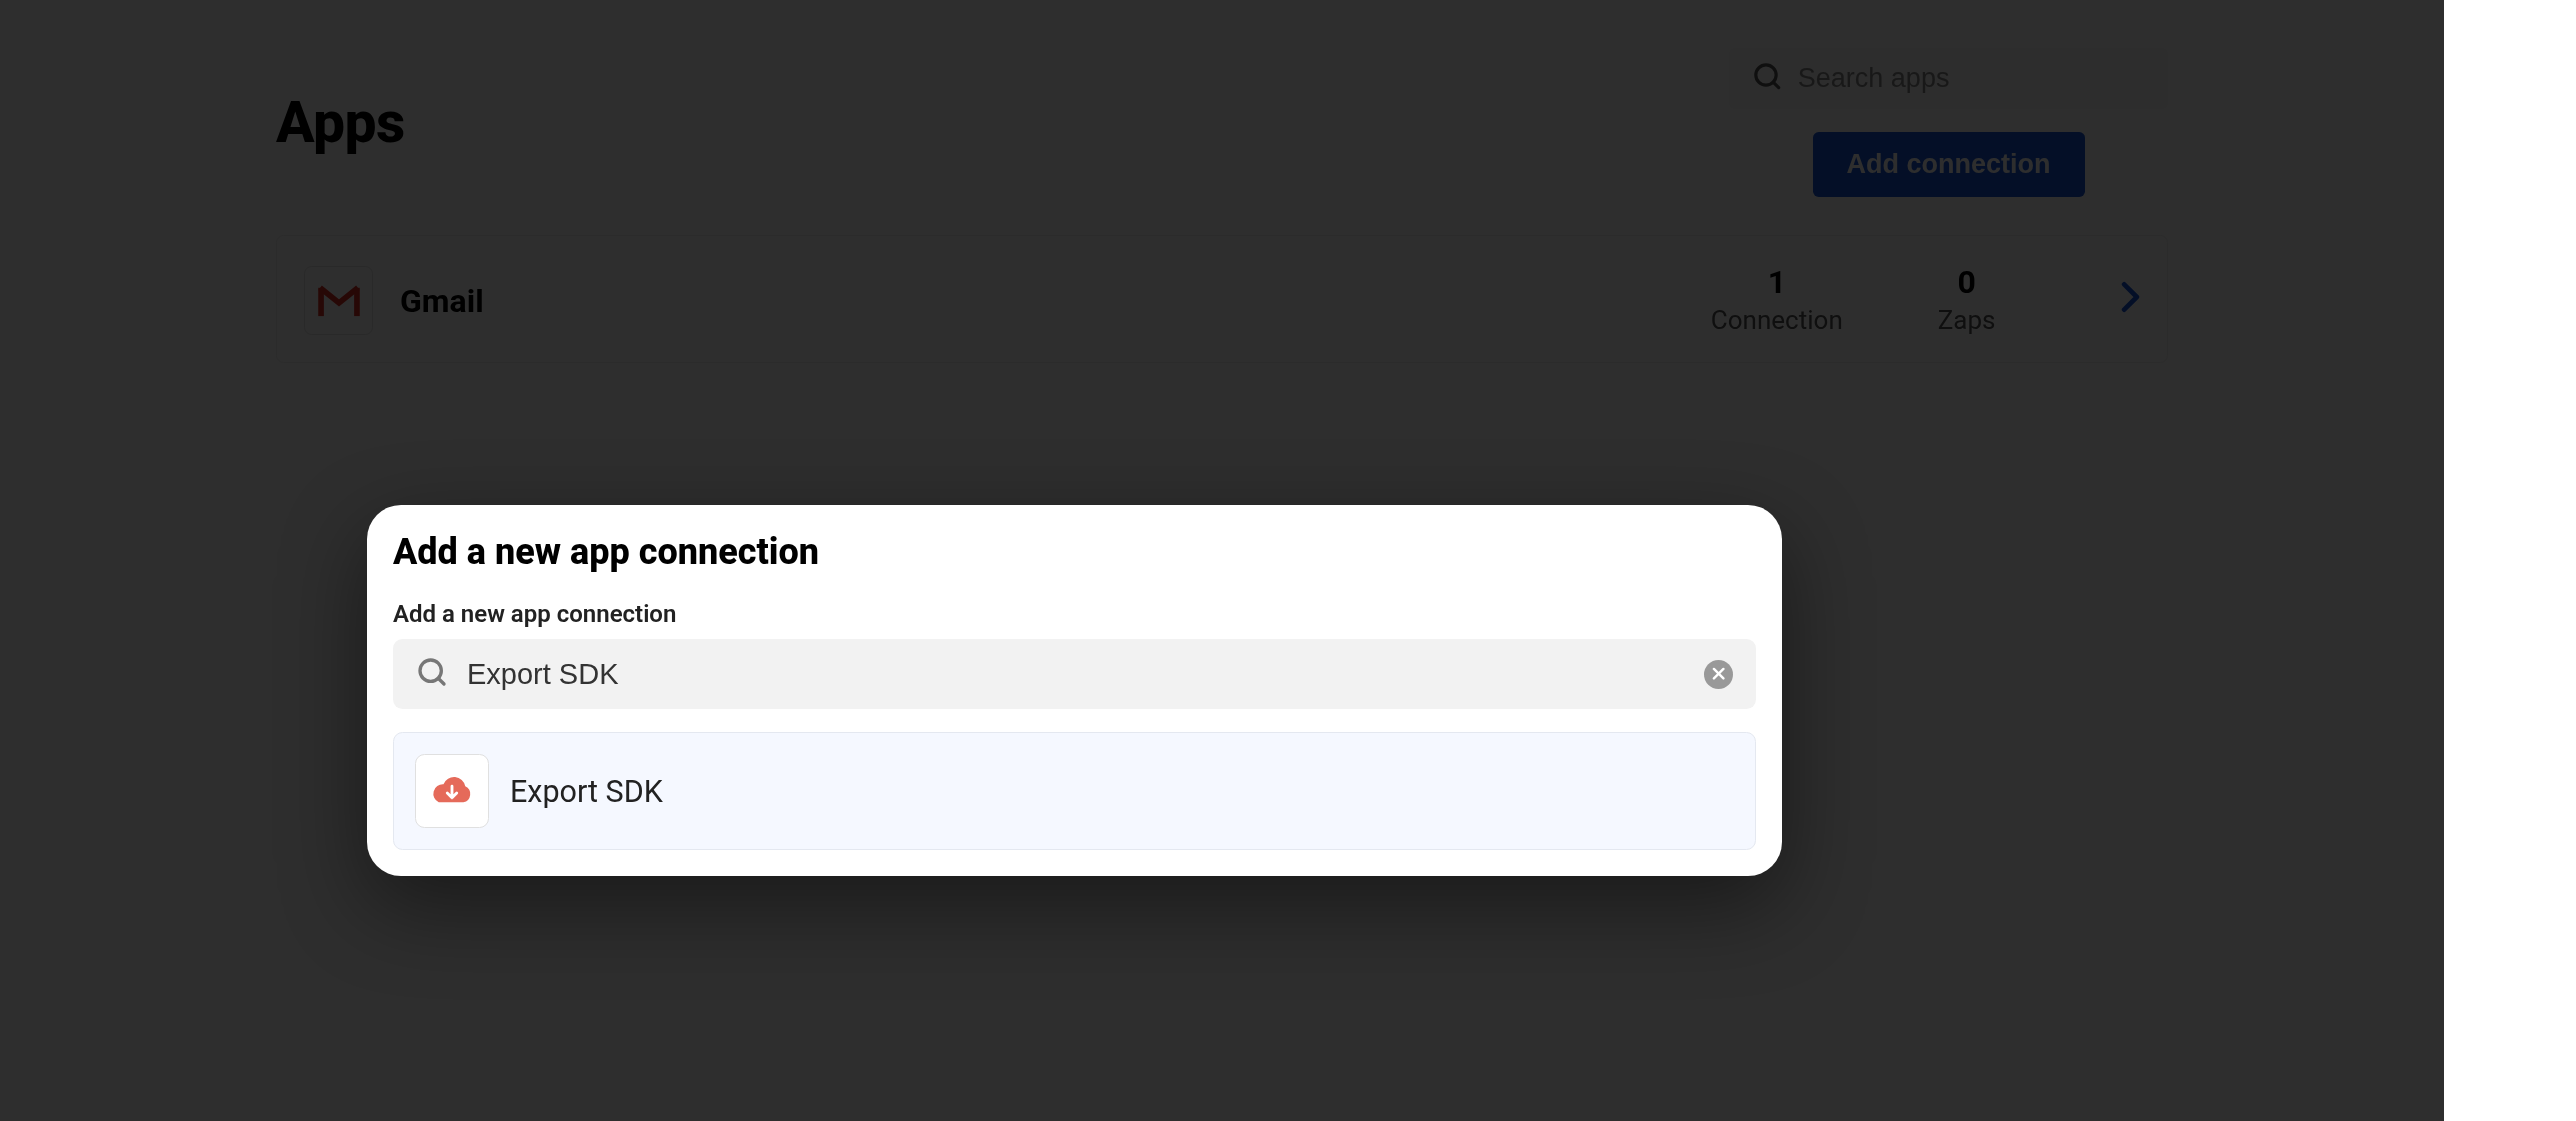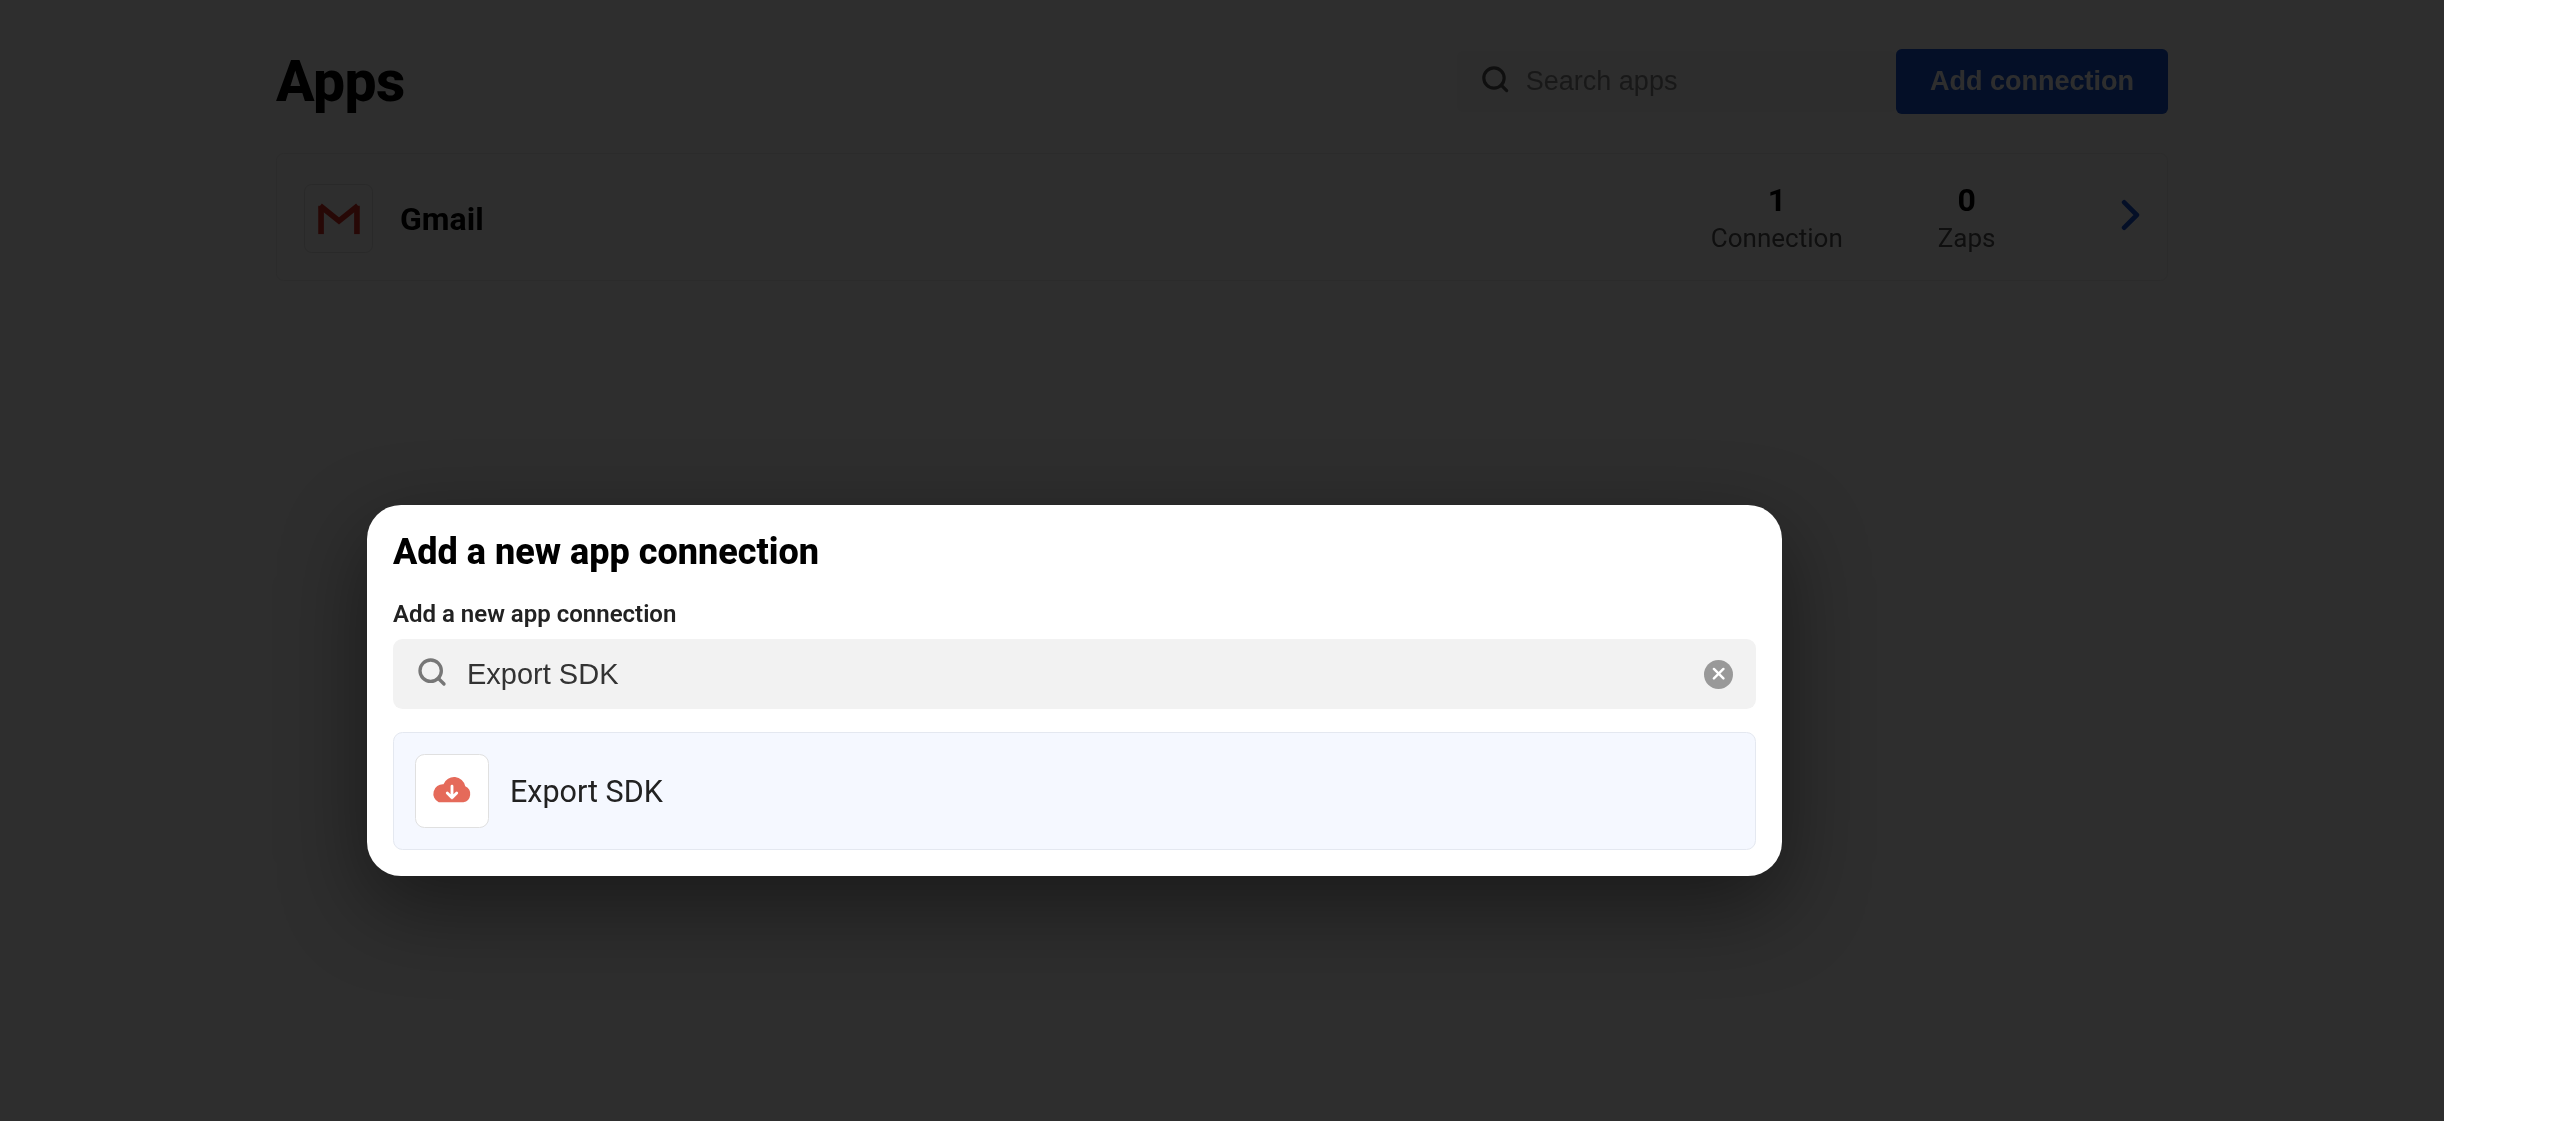--- a/index.html
+++ b/index.html
@@ -37,20 +37,22 @@
     
     .page-title {
       font-size: 57px;
       font-weight: 800;
       letter-spacing: -0.5px;
     }
     
     .header-actions {
       display: flex;
       align-items: center;
+      gap: 23px;
+      flex-direction: column;
     }
     
     .search-apps {
       display: flex;
       align-items: center;
       background: #f7f7f7;
       border-radius: 5.7px;
       padding: 13.3px 23px;
       width: 439px;
       gap: 15.3px;

